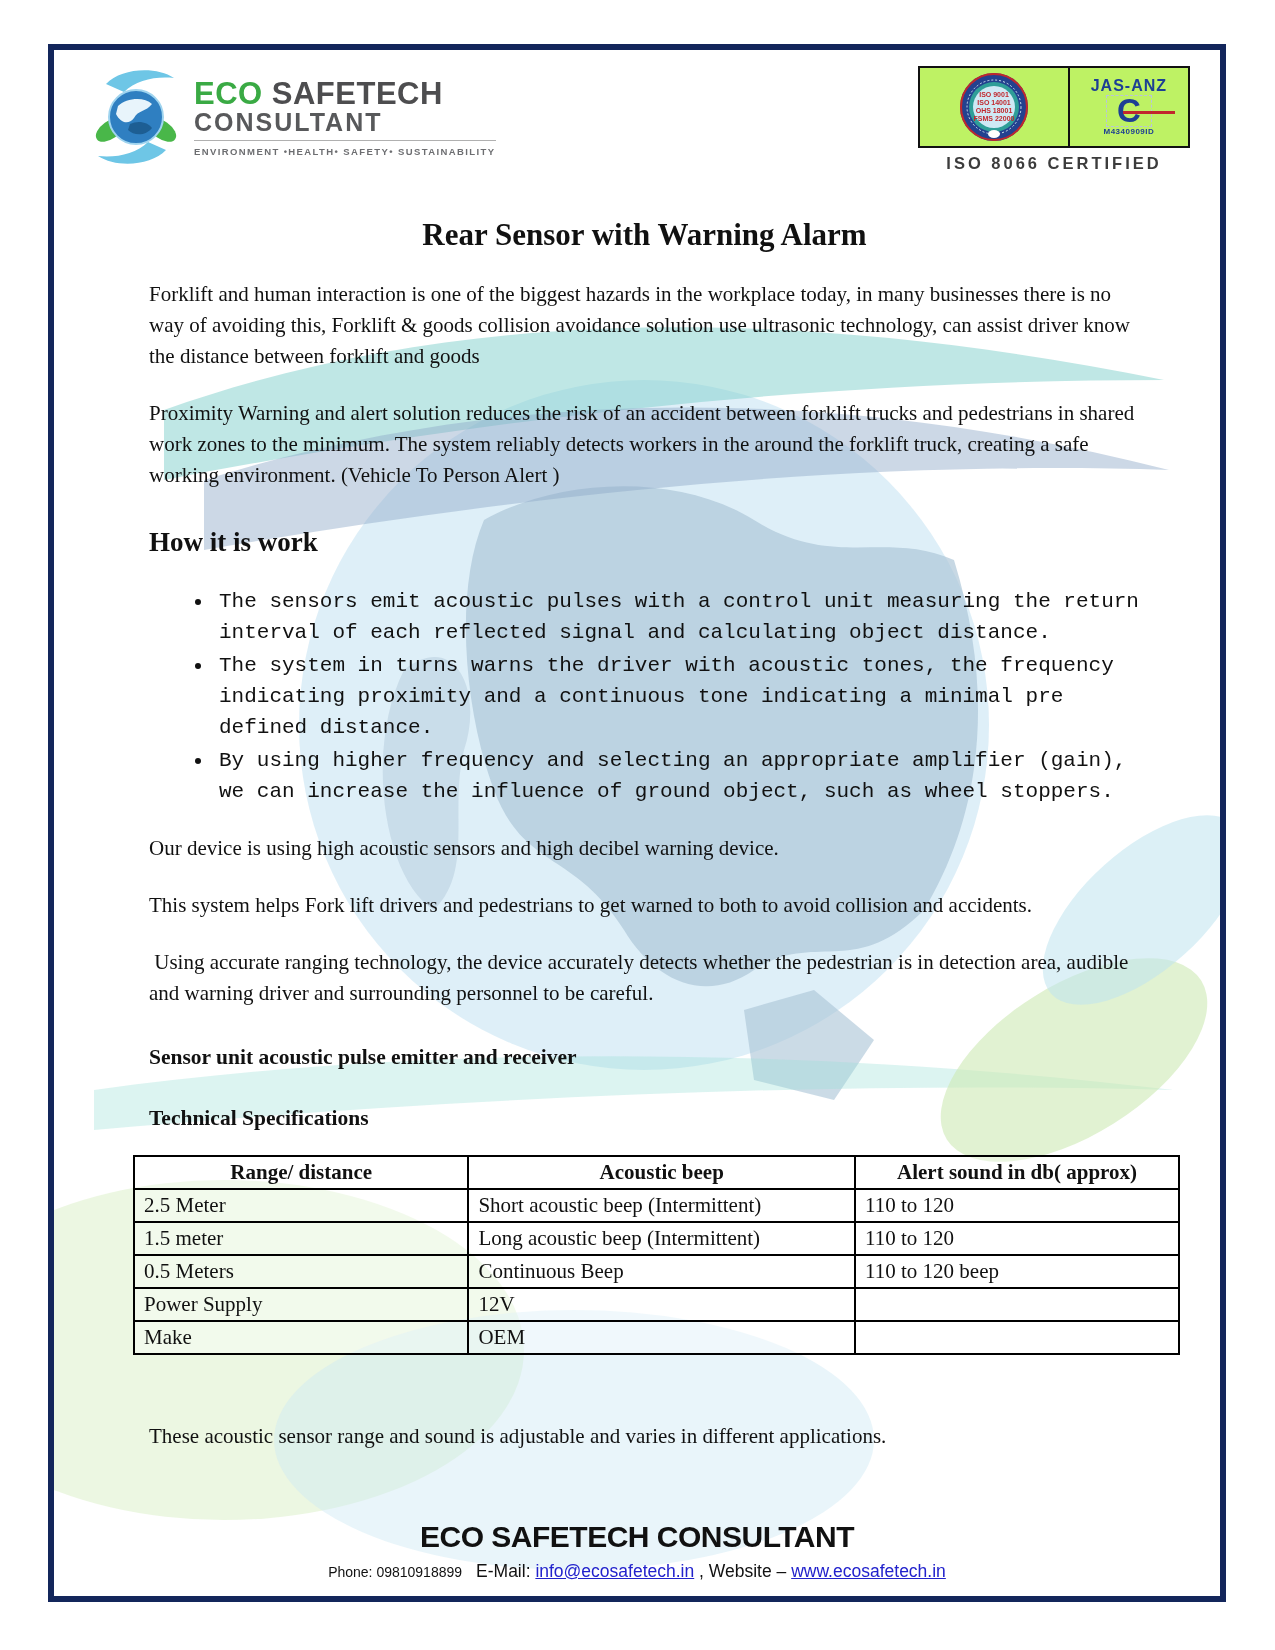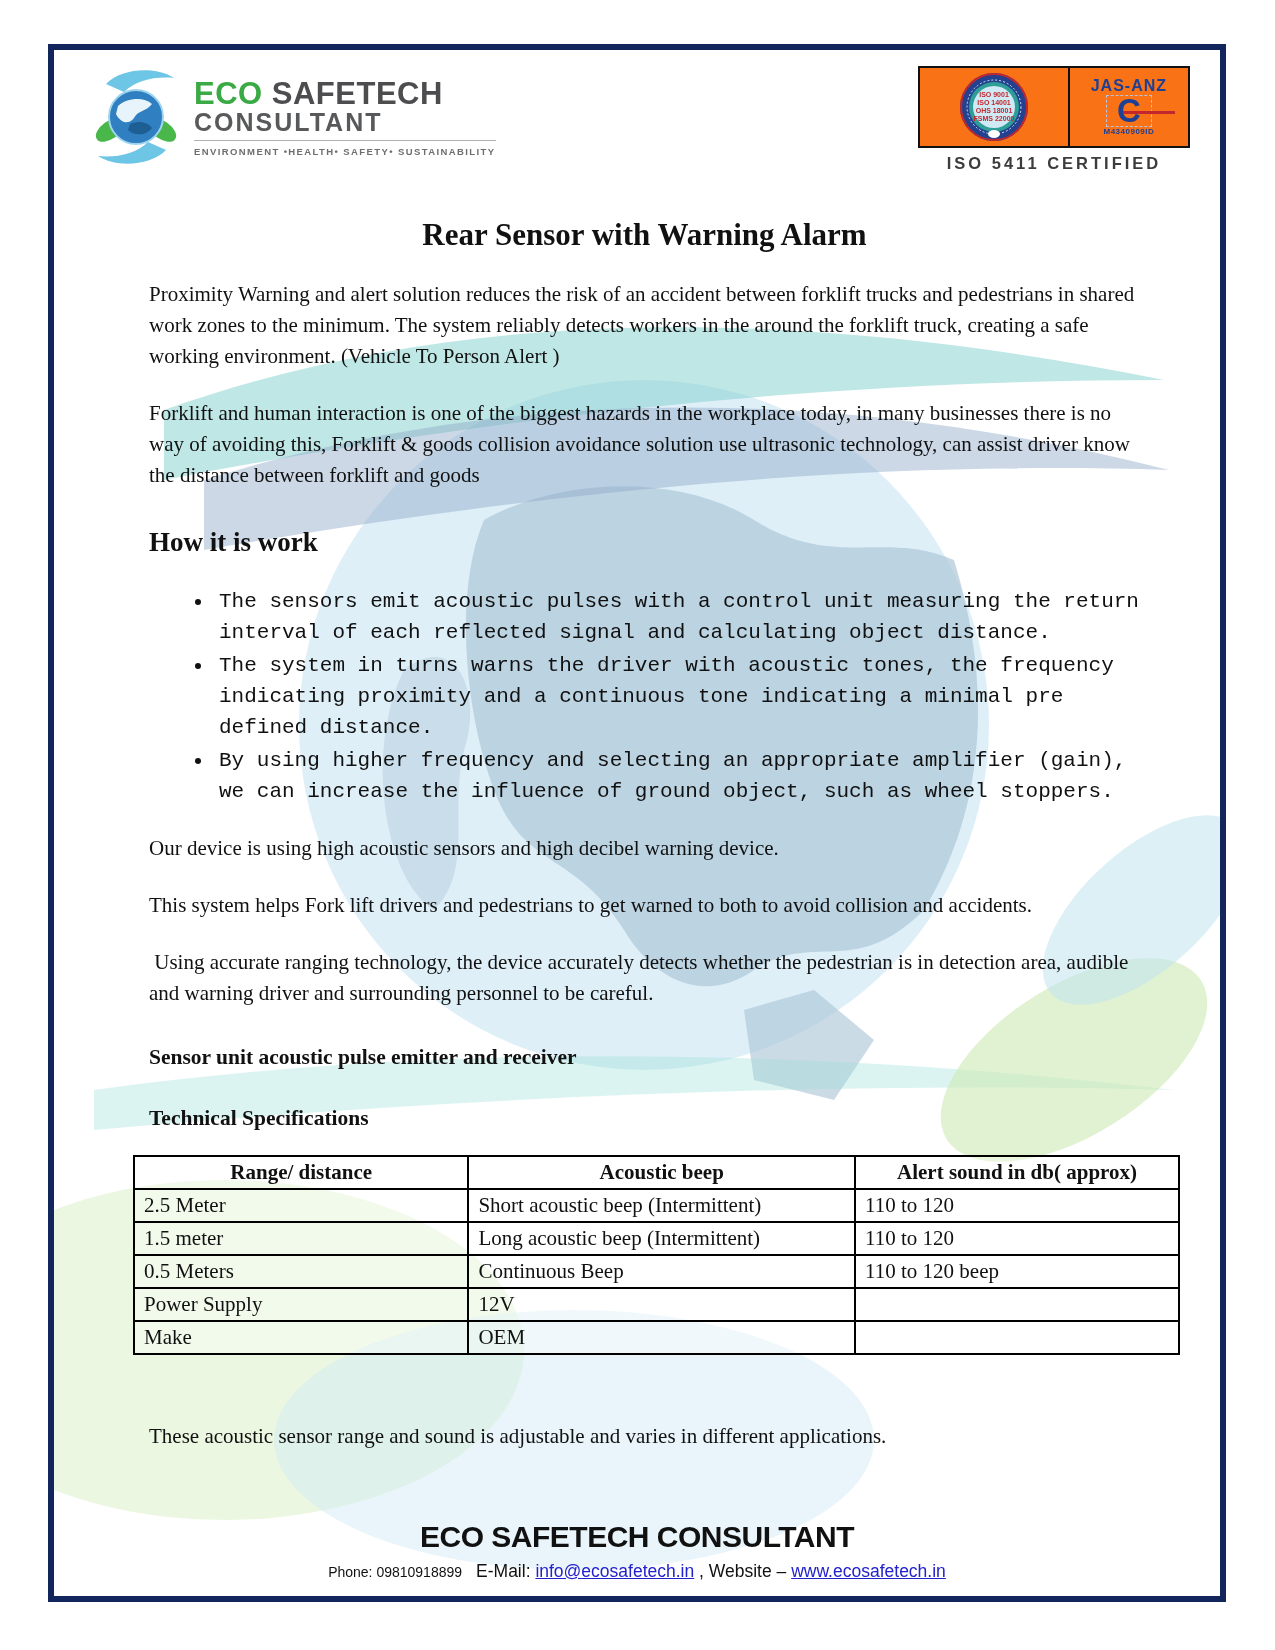--- a/index.html
+++ b/index.html
@@ -13,21 +13,21 @@
   .logo{display:flex;align-items:center;gap:8px;}
   .logo-text{font-family:"Liberation Sans",sans-serif;}
   .brand{font-weight:bold;font-size:31px;letter-spacing:.5px;line-height:1;}
   .brand .eco{color:#3aaa44;}
   .brand .safetech{color:#4d4d4f;}
   .brand2{color:#58595b;font-size:25px;font-weight:600;letter-spacing:2px;text-align:left;margin-top:1px;line-height:1;}
   .logo-rule{border:0;border-top:1.5px solid #b0b0b0;margin:5px 0 5px;}
   .tagline{font-size:9.5px;color:#6d6e71;letter-spacing:1.4px;font-weight:bold;}
 
   .cert{width:272px;text-align:center;font-family:"Liberation Sans",sans-serif;}
-  .cert-box{display:flex;border:2.5px solid #111;background:#f97316;height:78px;align-items:stretch;}
+  .cert-box{display:flex;border:2.5px solid #111;background:#bef264;height:78px;align-items:stretch;}
   .cert-seal{flex:1.25;display:flex;align-items:center;justify-content:center;border-right:2.5px solid #111;}
   .cert-jas{flex:1;display:flex;flex-direction:column;align-items:center;justify-content:center;gap:1px;}
   .jas-text{color:#1d3f94;font-weight:bold;font-size:16px;letter-spacing:1px;line-height:1;}
   .jas-c{position:relative;color:#1d3f94;font-weight:bold;font-size:33px;line-height:30px;border:1px dashed #b9c3dd;padding:0 10px;}
   .jas-c::after{content:"";position:absolute;left:16px;right:-24px;top:15px;height:2.5px;background:#c1272d;}
   .jas-id{color:#1d3f94;font-size:8px;font-weight:bold;letter-spacing:.5px;line-height:1;}
   .cert-caption{margin-top:6px;font-weight:bold;color:#3c3c3c;letter-spacing:3px;font-size:16.5px;}
 
   
   .doc-title{text-align:center;font-size:31px;font-weight:bold;margin:44px 80px 0 95px;}
@@ -112,28 +112,28 @@
               <text x="0" y="14" text-anchor="middle" font-size="7" font-weight="bold" fill="#c1272d" font-family="Liberation Sans, sans-serif">FSMS 22000</text>
               <ellipse cx="0" cy="27" rx="6" ry="4" fill="#ffffff"></ellipse>
             </svg>
           </div>
           <div class="cert-jas">
             <div class="jas-text">JAS-ANZ</div>
             <div class="jas-c">C</div>
             <div class="jas-id">M4340909ID</div>
           </div>
         </div>
-        <div class="cert-caption">ISO 5411 CERTIFIED</div>
+        <div class="cert-caption">ISO 8066 CERTIFIED</div>
       </div>
     </div>
 
     <h1 class="doc-title">Rear Sensor with Warning Alarm</h1>
 
+    <p class="body">Forklift and human interaction is one of the biggest hazards in the workplace today, in many businesses there is no way of avoiding this, Forklift &amp; goods collision avoidance solution use ultrasonic technology, can assist driver know the distance between forklift and goods</p>
     <p class="body">Proximity Warning and alert solution reduces the risk of an accident between forklift trucks and pedestrians in shared work zones to the minimum. The system reliably detects workers in the around the forklift truck, creating a safe working environment. (Vehicle To Person Alert )</p>
-    <p class="body">Forklift and human interaction is one of the biggest hazards in the workplace today, in many businesses there is no way of avoiding this, Forklift &amp; goods collision avoidance solution use ultrasonic technology, can assist driver know the distance between forklift and goods</p>
 
     <h2 class="how">How it is work</h2>
 
     <ul class="bullets">
       <li>The sensors emit acoustic pulses with a control unit measuring the return interval of each reflected signal and calculating object distance.</li>
       <li>The system in turns warns the driver with acoustic tones, the frequency indicating proximity and a continuous tone indicating a minimal pre defined distance.</li>
       <li>By using higher frequency and selecting an appropriate amplifier (gain), we can increase the influence of ground object, such as wheel stoppers.</li>
     </ul>
 
     <p class="body">Our device is using high acoustic sensors and high decibel warning device.</p>

